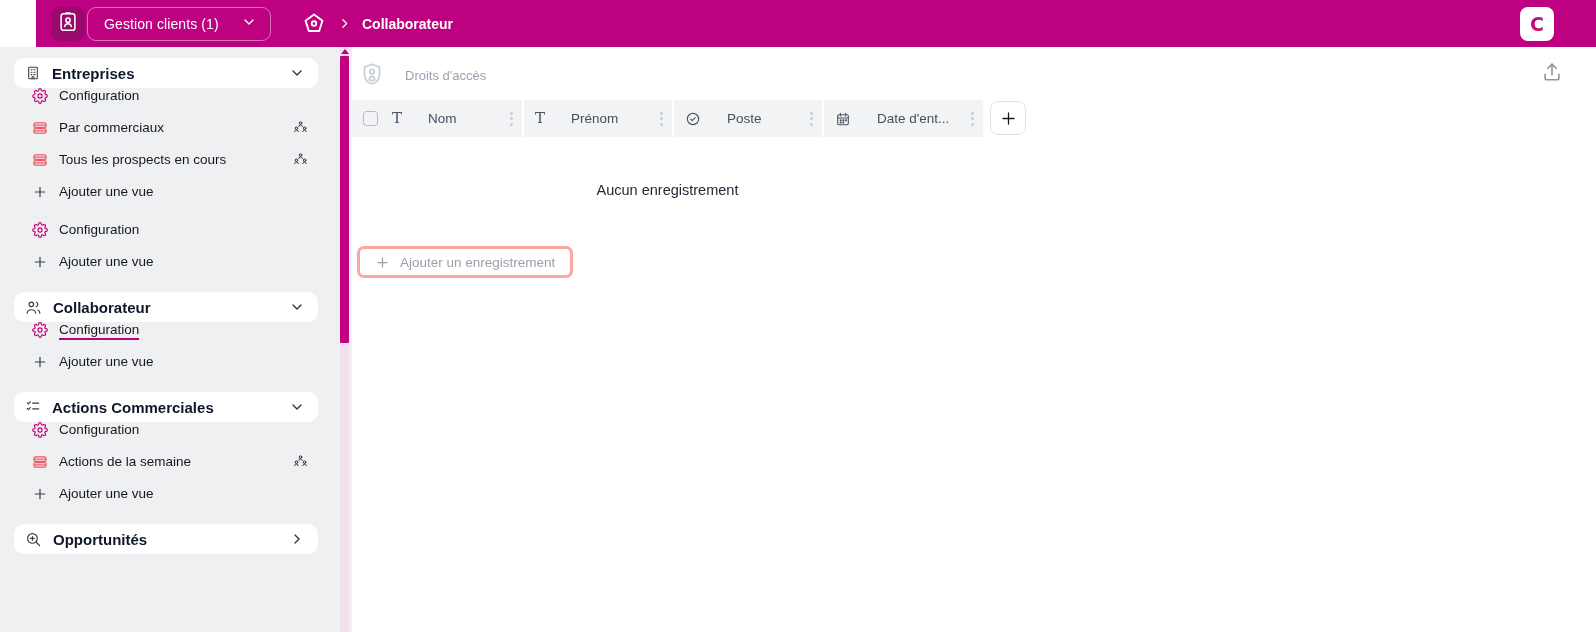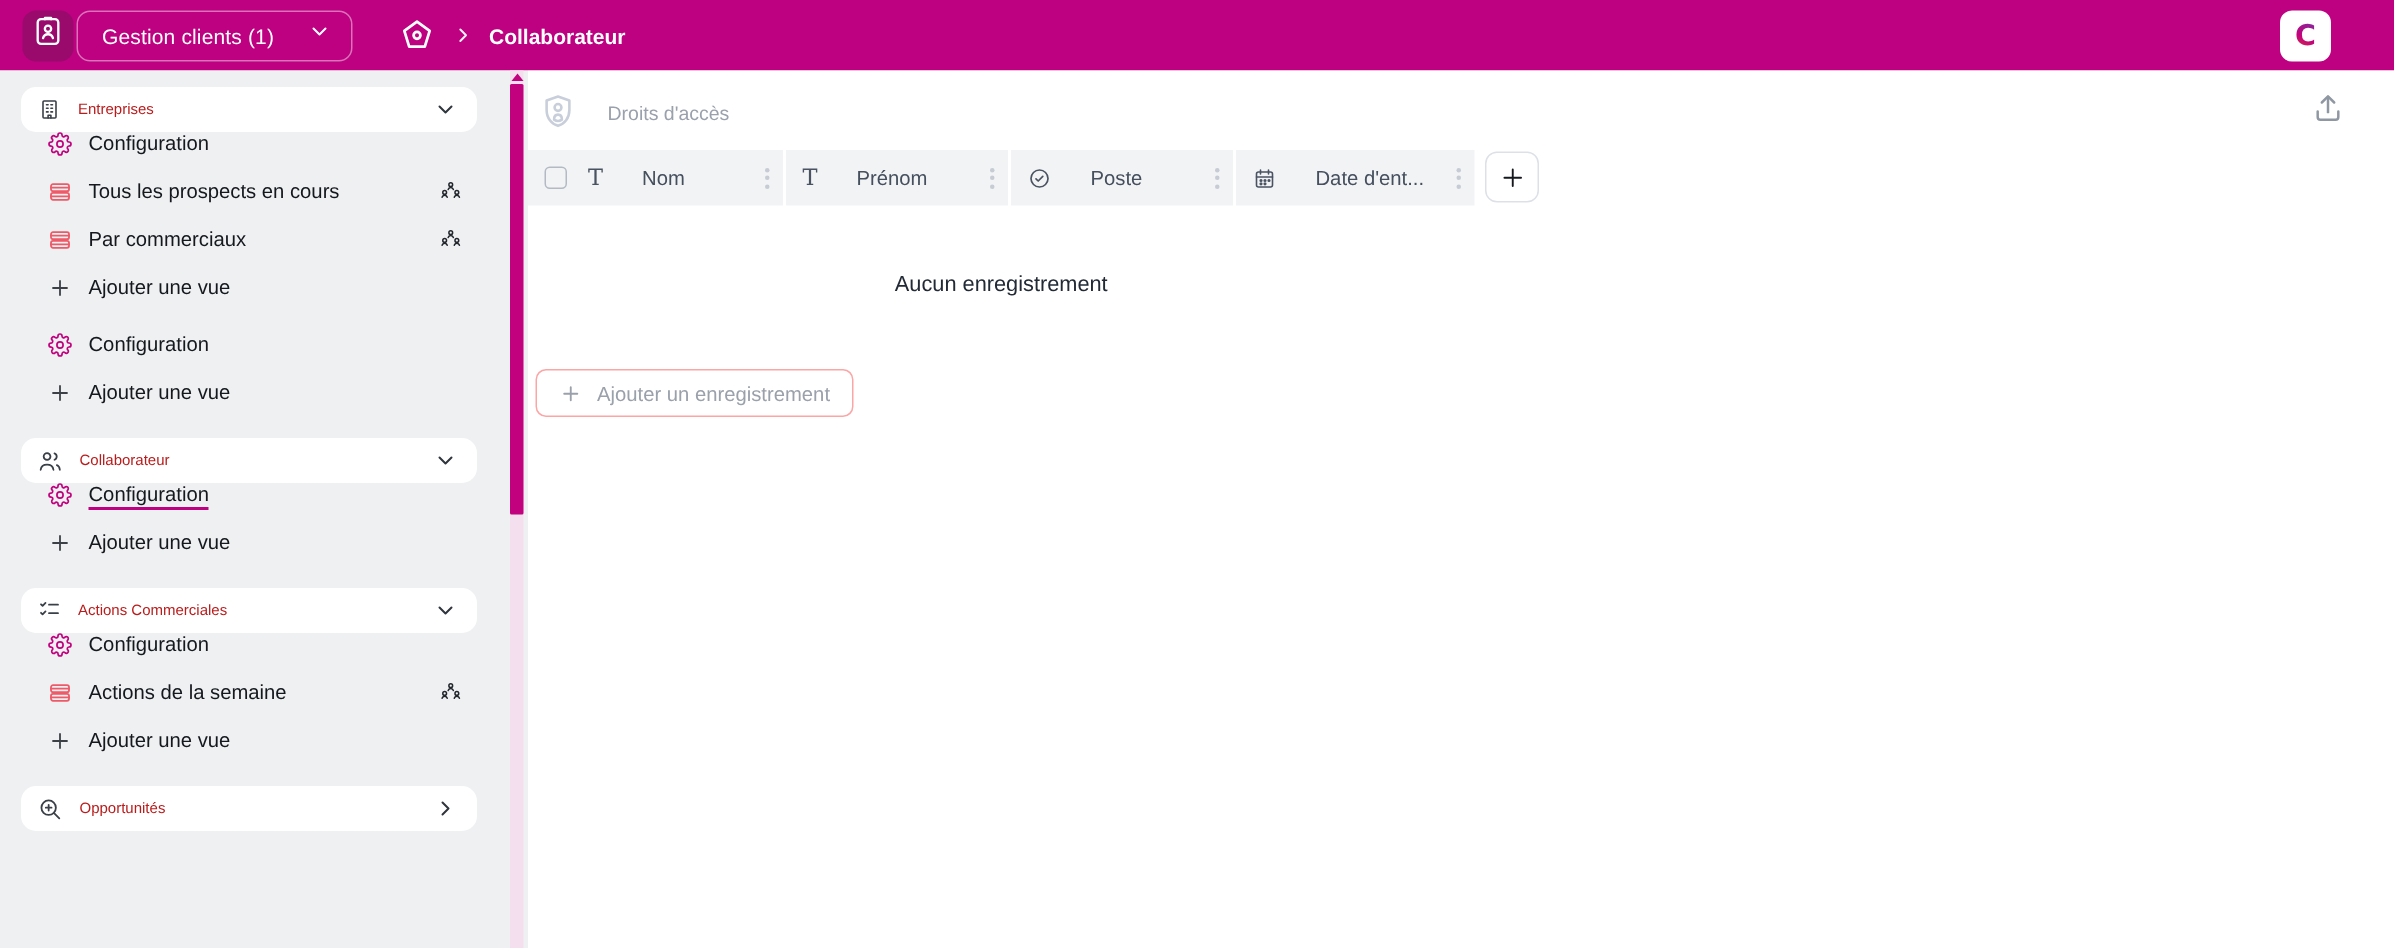--- a/index.html
+++ b/index.html
@@ -1,21 +1,21 @@
 <!DOCTYPE html>
 <html><head>
 <meta charset="utf-8">
 <style>
   * { margin:0; padding:0; box-sizing:border-box; }
   html,body { width:1596px; height:632px; overflow:hidden; background:#fff;
               font-family:"Liberation Sans", sans-serif; }
   .app { width:1596px; height:632px; display:flex; flex-direction:column; overflow:hidden; }
 
   
-  .topbar { height:47px; flex:0 0 47px; background:#bd0181; display:flex; align-items:center; }
+  .topbar { height:47px; flex:0 0 47px; background:#bd0181; display:flex; align-items:center;margin-left:36px; }
   .app-icon { width:34px; height:34px; margin-left:15px; background:#9a0a6d; border-radius:9px;
               display:flex; align-items:center; justify-content:center; flex:0 0 auto; cursor:pointer; }
   .ws-pill { height:34px; width:184px; margin-left:2px; border:1px solid rgba(255,255,255,.45);
              border-radius:9px; display:flex; align-items:center; justify-content:space-between;
              padding:0 13px 0 16px; color:#fff; cursor:pointer; }
   .ws-label { font-size:14px; letter-spacing:.1px; white-space:nowrap; }
   .crumdie { display:flex; align-items:center; margin-left:30px; gap:11px; color:#fff; }
   .crumb-current { font-size:14px; font-weight:700; }
   .avatar { margin-left:auto; margin-right:42px; width:34px; height:34px; background:#fff;
             border-radius:8px; display:flex; align-items:center; justify-content:center; cursor:pointer; }
@@ -25,21 +25,21 @@
 
   
   .body { flex:1; display:flex; min-height:0; }
 
   
   .sidebar { width:352px; flex:0 0 352px; background:#eef0f2; position:relative; padding-top:11px; }
   .section { margin-bottom:6px; }
   .section-head { height:30px; background:#fff; border-radius:10px; margin:0 34px 0 14px;
                   display:flex; align-items:center; padding:0 13px 0 11px; gap:11px; cursor:pointer; }
   .sec-icon { display:flex; color:#3a4048; }
-  .sec-label { flex:1; font-size:10px; font-weight:400; color:#b91c1c; white-space:nowrap; }
+  .sec-label { flex:1; font-size:15px; font-weight:700; color:#0f172a; white-space:nowrap; }
   .sec-chev { display:flex; color:#2f353d; }
   .item { height:32px; display:flex; align-items:flex-start; padding:0 44px 0 32px; gap:11px;
           font-size:13.5px; color:#15181d; cursor:pointer; }
   .item .ic { display:flex; flex:0 0 auto; }
   .ic-gear { color:#c2017e; }
   .ic-table { color:#ee5a68; }
   .ic-plus { color:#3c4147; }
   .item-label { white-space:nowrap; }
   .item-label.active { border-bottom:2px solid #bd0181; padding-bottom:1px; }
   .item .trail { margin-left:auto; display:flex; color:#23272d; }
@@ -67,21 +67,21 @@
   .t-glyph { font-family:"DejaVu Serif", serif; font-size:15px; line-height:1; color:#4a5362; }
   .col-label { font-size:13.5px; color:#454f5e; margin-left:26px; flex:1; white-space:nowrap; overflow:hidden; }
   .dots { display:flex; flex-direction:column; gap:2.5px; padding:2px; cursor:pointer; }
   .dots i { width:3px; height:3px; border-radius:50%; background:#c7ccd4; }
   .add-col-btn { width:36px; height:34px; margin-left:5px; margin-top:1px; background:#fff;
                  border:1px solid #dde1e7; border-radius:8px; display:flex; align-items:center;
                  justify-content:center; color:#15181d; cursor:pointer; }
 
   .empty-row { width:631px; text-align:center; margin-top:45px; font-size:14.5px; color:#222a36; }
   .add-record { margin:48px 0 0 5px; height:32px; display:inline-flex; align-items:center; gap:10px;
-                padding:0 15px; background:#fff; border:1px solid #fca5a5; border-radius:7px;
+                padding:0 15px; background:#fff; border:3px solid #fca5a5; border-radius:7px;
                 color:#9aa1ab; font-size:13.5px; cursor:pointer; }
   .add-record .ic { display:flex; color:#9aa1ab; }
 </style>
 </head>
 <body>
 
 <div class="app">
 
   <div class="topbar">
     <div class="app-icon">
@@ -150,41 +150,41 @@
               <span class="item-label">Configuration</span>
             </div>
             <div class="item">
               <span class="ic ic-table">
                 <svg width="16" height="16" viewBox="0 0 24 24" fill="none" stroke="currentColor" stroke-width="1.8" stroke-linecap="round" stroke-linejoin="round">
                   <rect x="3" y="4.2" width="18" height="7" rx="2"></rect>
                   <rect x="3" y="12.8" width="18" height="7" rx="2"></rect>
                   <path d="M3 7.7h18M3 16.3h18"></path>
                 </svg>
               </span>
-              <span class="item-label">Tous les prospects en cours</span>
+              <span class="item-label">Par commerciaux</span>
               <span class="trail">
                 <svg width="15" height="15" viewBox="0 0 24 24" fill="none" stroke="currentColor" stroke-width="1.6" stroke-linecap="round" stroke-linejoin="round">
                   <circle cx="12" cy="5" r="2"></circle>
                   <path d="M9.2 10.2c.4-1.5 1.5-2.2 2.8-2.2s2.4.7 2.8 2.2"></path>
                   <circle cx="5.5" cy="13.2" r="2"></circle>
                   <path d="M2.7 18.4c.4-1.5 1.5-2.2 2.8-2.2s2.4.7 2.8 2.2"></path>
                   <circle cx="18.5" cy="13.2" r="2"></circle>
                   <path d="M15.7 18.4c.4-1.5 1.5-2.2 2.8-2.2s2.4.7 2.8 2.2"></path>
                 </svg>
               </span>
             </div>
             <div class="item">
               <span class="ic ic-table">
                 <svg width="16" height="16" viewBox="0 0 24 24" fill="none" stroke="currentColor" stroke-width="1.8" stroke-linecap="round" stroke-linejoin="round">
                   <rect x="3" y="4.2" width="18" height="7" rx="2"></rect>
                   <rect x="3" y="12.8" width="18" height="7" rx="2"></rect>
                   <path d="M3 7.7h18M3 16.3h18"></path>
                 </svg>
               </span>
-              <span class="item-label">Par commerciaux</span>
+              <span class="item-label">Tous les prospects en cours</span>
               <span class="trail">
                 <svg width="15" height="15" viewBox="0 0 24 24" fill="none" stroke="currentColor" stroke-width="1.6" stroke-linecap="round" stroke-linejoin="round">
                   <circle cx="12" cy="5" r="2"></circle>
                   <path d="M9.2 10.2c.4-1.5 1.5-2.2 2.8-2.2s2.4.7 2.8 2.2"></path>
                   <circle cx="5.5" cy="13.2" r="2"></circle>
                   <path d="M2.7 18.4c.4-1.5 1.5-2.2 2.8-2.2s2.4.7 2.8 2.2"></path>
                   <circle cx="18.5" cy="13.2" r="2"></circle>
                   <path d="M15.7 18.4c.4-1.5 1.5-2.2 2.8-2.2s2.4.7 2.8 2.2"></path>
                 </svg>
               </span>

